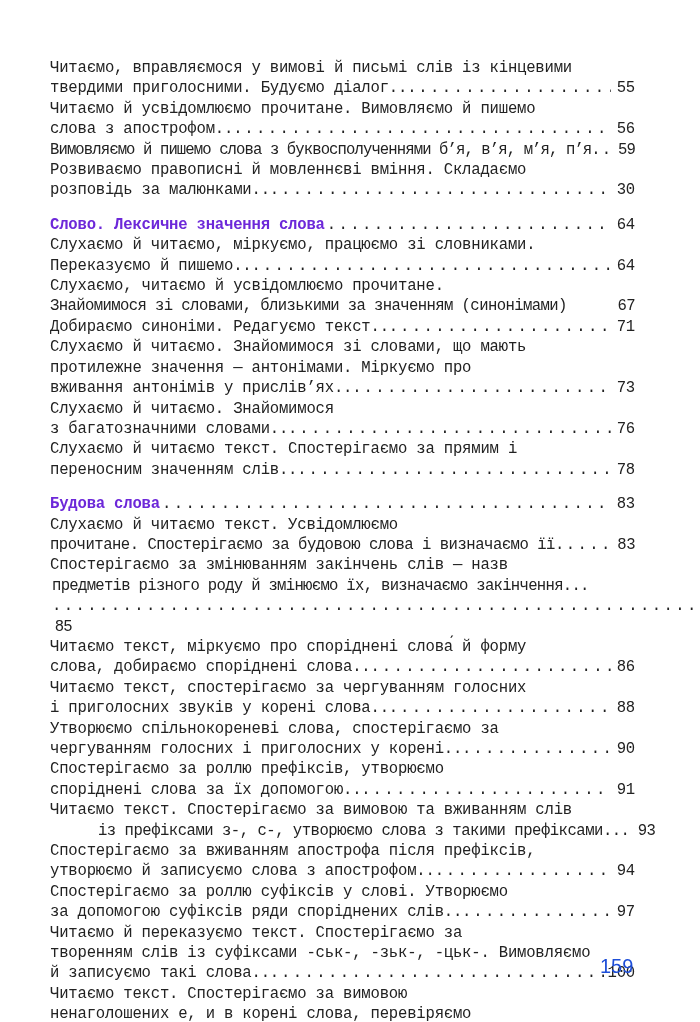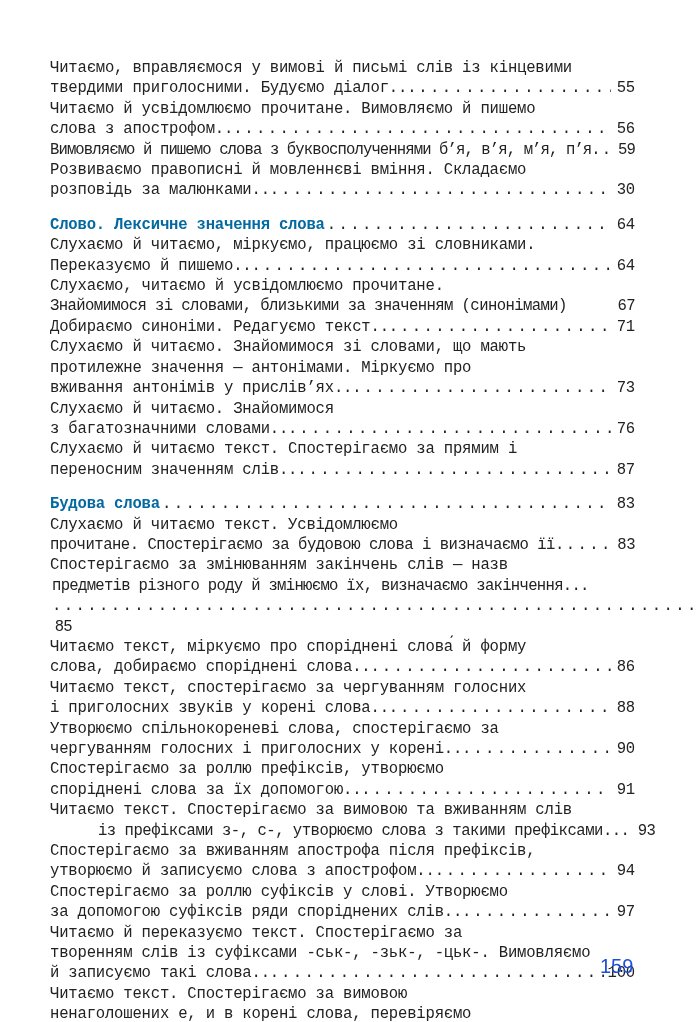--- a/index.html
+++ b/index.html
@@ -12,21 +12,21 @@
     .entry { margin: 0; }
     .line { display: block; white-space: nowrap; }
     .last-line { display: flex; align-items: baseline; white-space: nowrap; }
     .last-line .txt { flex: 0 0 auto; }
     .last-line .dots {
       flex: 1 1 auto; overflow: hidden; white-space: nowrap; margin: 0 4px 0 2px;
       color: #222222; letter-spacing: 2.4px;
     }
     .last-line .pg { flex: 0 0 auto; text-align: right; min-width: 20px; }
     .section-gap { height: 14px; }
-    .heading .txt { color: #0369a1; font-weight: bold; }
+    .heading .txt { color: #6d28d9; font-weight: bold; }
     .folio {
       position: absolute; left: 600px; top: 955px;
       font-family: "Liberation Sans", sans-serif; font-size: 20px; color: #1d4ed8;
     }
   </style>
 </head>
 <body>
 
 <div class="page">
 
@@ -108,21 +108,21 @@
       <span class="txt">з багатозначними словами...</span>
       <span class="dots">................................................................................</span>
       <span class="pg">76</span>
     </div>
   </div>
   <div class="entry">
     <span class="line">Слухаємо й читаємо текст. Спостерігаємо за прямим і</span>
     <div class="last-line">
       <span class="txt">переносним значенням слів...</span>
       <span class="dots">................................................................................</span>
-      <span class="pg">87</span>
+      <span class="pg">78</span>
     </div>
   </div>
 
   <div class="section-gap"></div>
 
   <div class="entry heading">
     <div class="last-line">
       <span class="txt">Будова слова</span>
       <span class="dots">................................................................................</span>
       <span class="pg">83</span>

